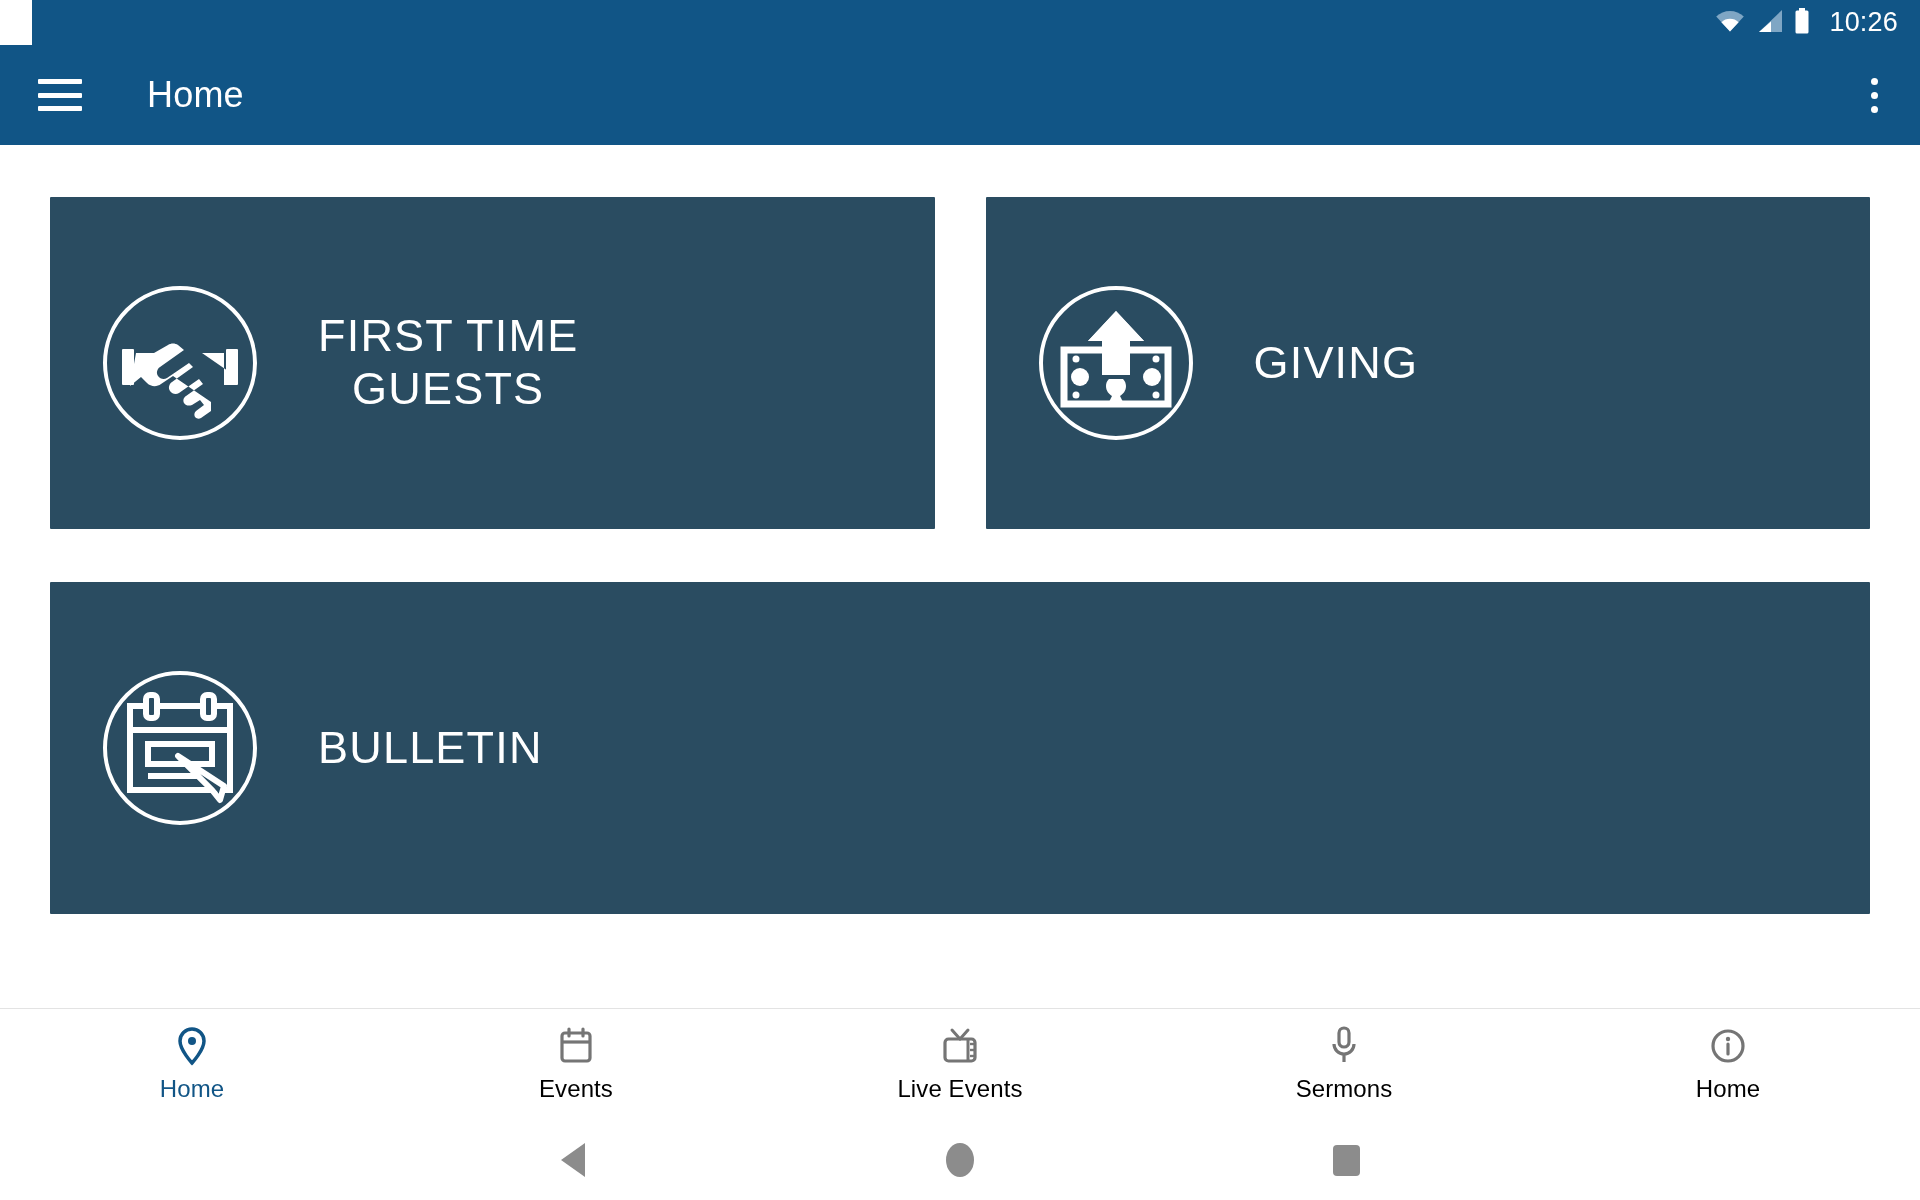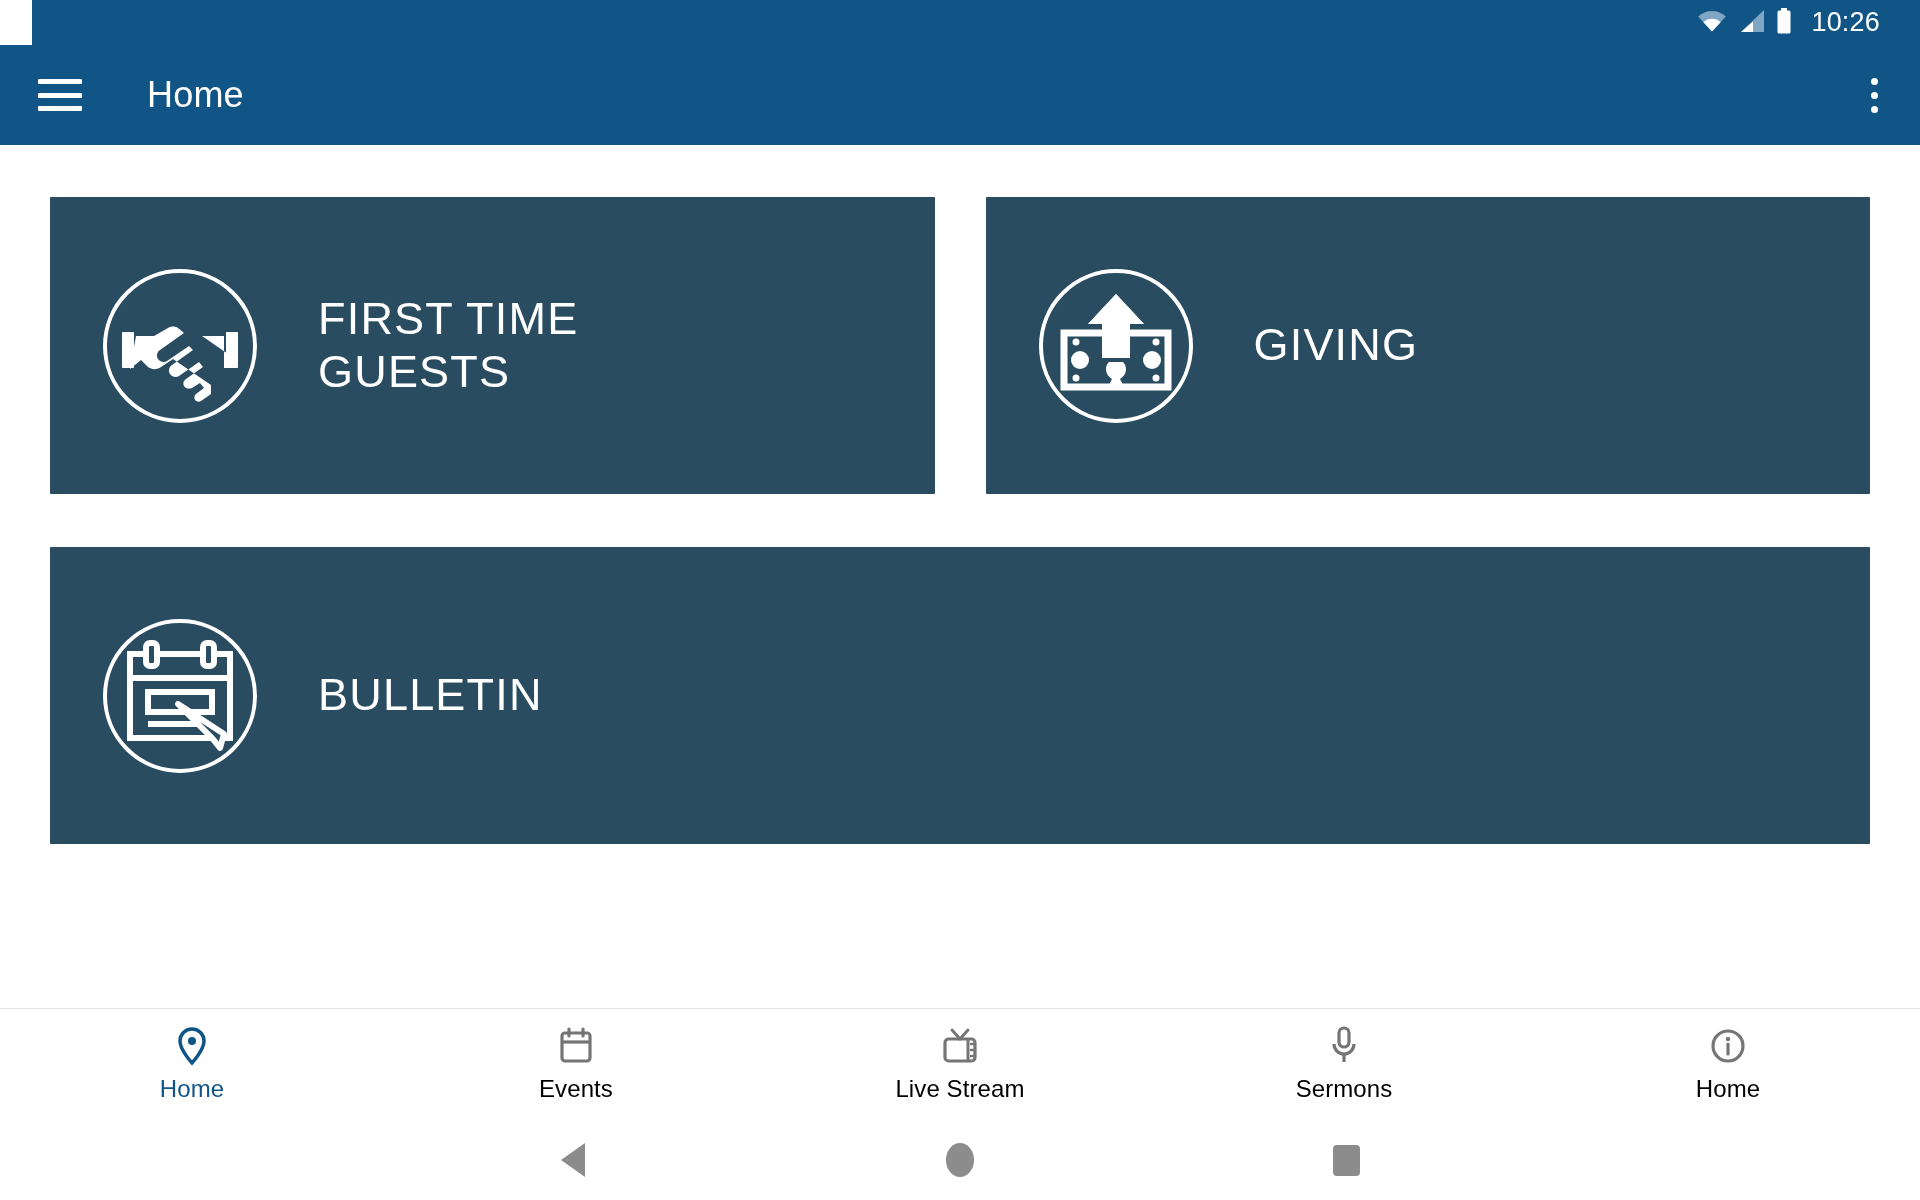--- a/index.html
+++ b/index.html
@@ -20,21 +20,21 @@
     background: #ffffff;
   }
 
   
   .status-bar {
     height: 45px;
     background: #115586;
     display: flex;
     align-items: center;
     justify-content: flex-end;
-    padding-right: 40px;
+    padding-right: 22px;
     flex: 0 0 45px;
     margin-left: 32px;
   }
   .status-icons {
     display: flex;
     align-items: center;
     gap: 11px;
   }
   .status-clock {
     color: #ffffff;
@@ -101,21 +101,22 @@
     flex: 1 1 auto;
     background: #ffffff;
     padding: 52px 50px 0 50px;
     display: flex;
     flex-direction: column;
     gap: 53px;
   }
   .tile-row {
     display: flex;
     gap: 51px;
-    height: 297px;
+    height: 332px;
+    text-align: center;
   }
   .tile {
     flex: 1 1 0;
     background: #2a4c61;
     display: flex;
     align-items: center;
     padding-left: 48px;
     cursor: pointer;
     border-radius: 1px;
   }
@@ -353,21 +354,21 @@
         <svg width="38" height="38" viewBox="0 0 38 38">
           <line x1="11" y1="3" x2="19" y2="12" stroke="#757575" stroke-width="3" stroke-linecap="round"></line>
           <line x1="27" y1="3" x2="19" y2="12" stroke="#757575" stroke-width="3" stroke-linecap="round"></line>
           <rect x="4" y="12" width="30" height="22" rx="3.5" fill="none" stroke="#757575" stroke-width="3.2"></rect>
           <line x1="27" y1="12" x2="27" y2="34" stroke="#757575" stroke-width="3"></line>
           <line x1="29" y1="17" x2="33" y2="17" stroke="#757575" stroke-width="2.4"></line>
           <line x1="29" y1="23" x2="33" y2="23" stroke="#757575" stroke-width="2.4"></line>
           <line x1="29" y1="29" x2="33" y2="29" stroke="#757575" stroke-width="2.4"></line>
         </svg>
       </div>
-      <div class="tab-label">Live Stream</div>
+      <div class="tab-label">Live Events</div>
     </div>
 
     <div class="tab">
       <div class="tab-icon">
         <svg width="30" height="40" viewBox="0 0 30 40">
           <rect x="10" y="2" width="10" height="19" rx="5" fill="none" stroke="#757575" stroke-width="3.2"></rect>
           <path d="M5 18 a10 10 0 0 0 20 0" fill="none" stroke="#757575" stroke-width="3.2"></path>
           <line x1="15" y1="28" x2="15" y2="36" stroke="#757575" stroke-width="3.2"></line>
         </svg>
       </div>

